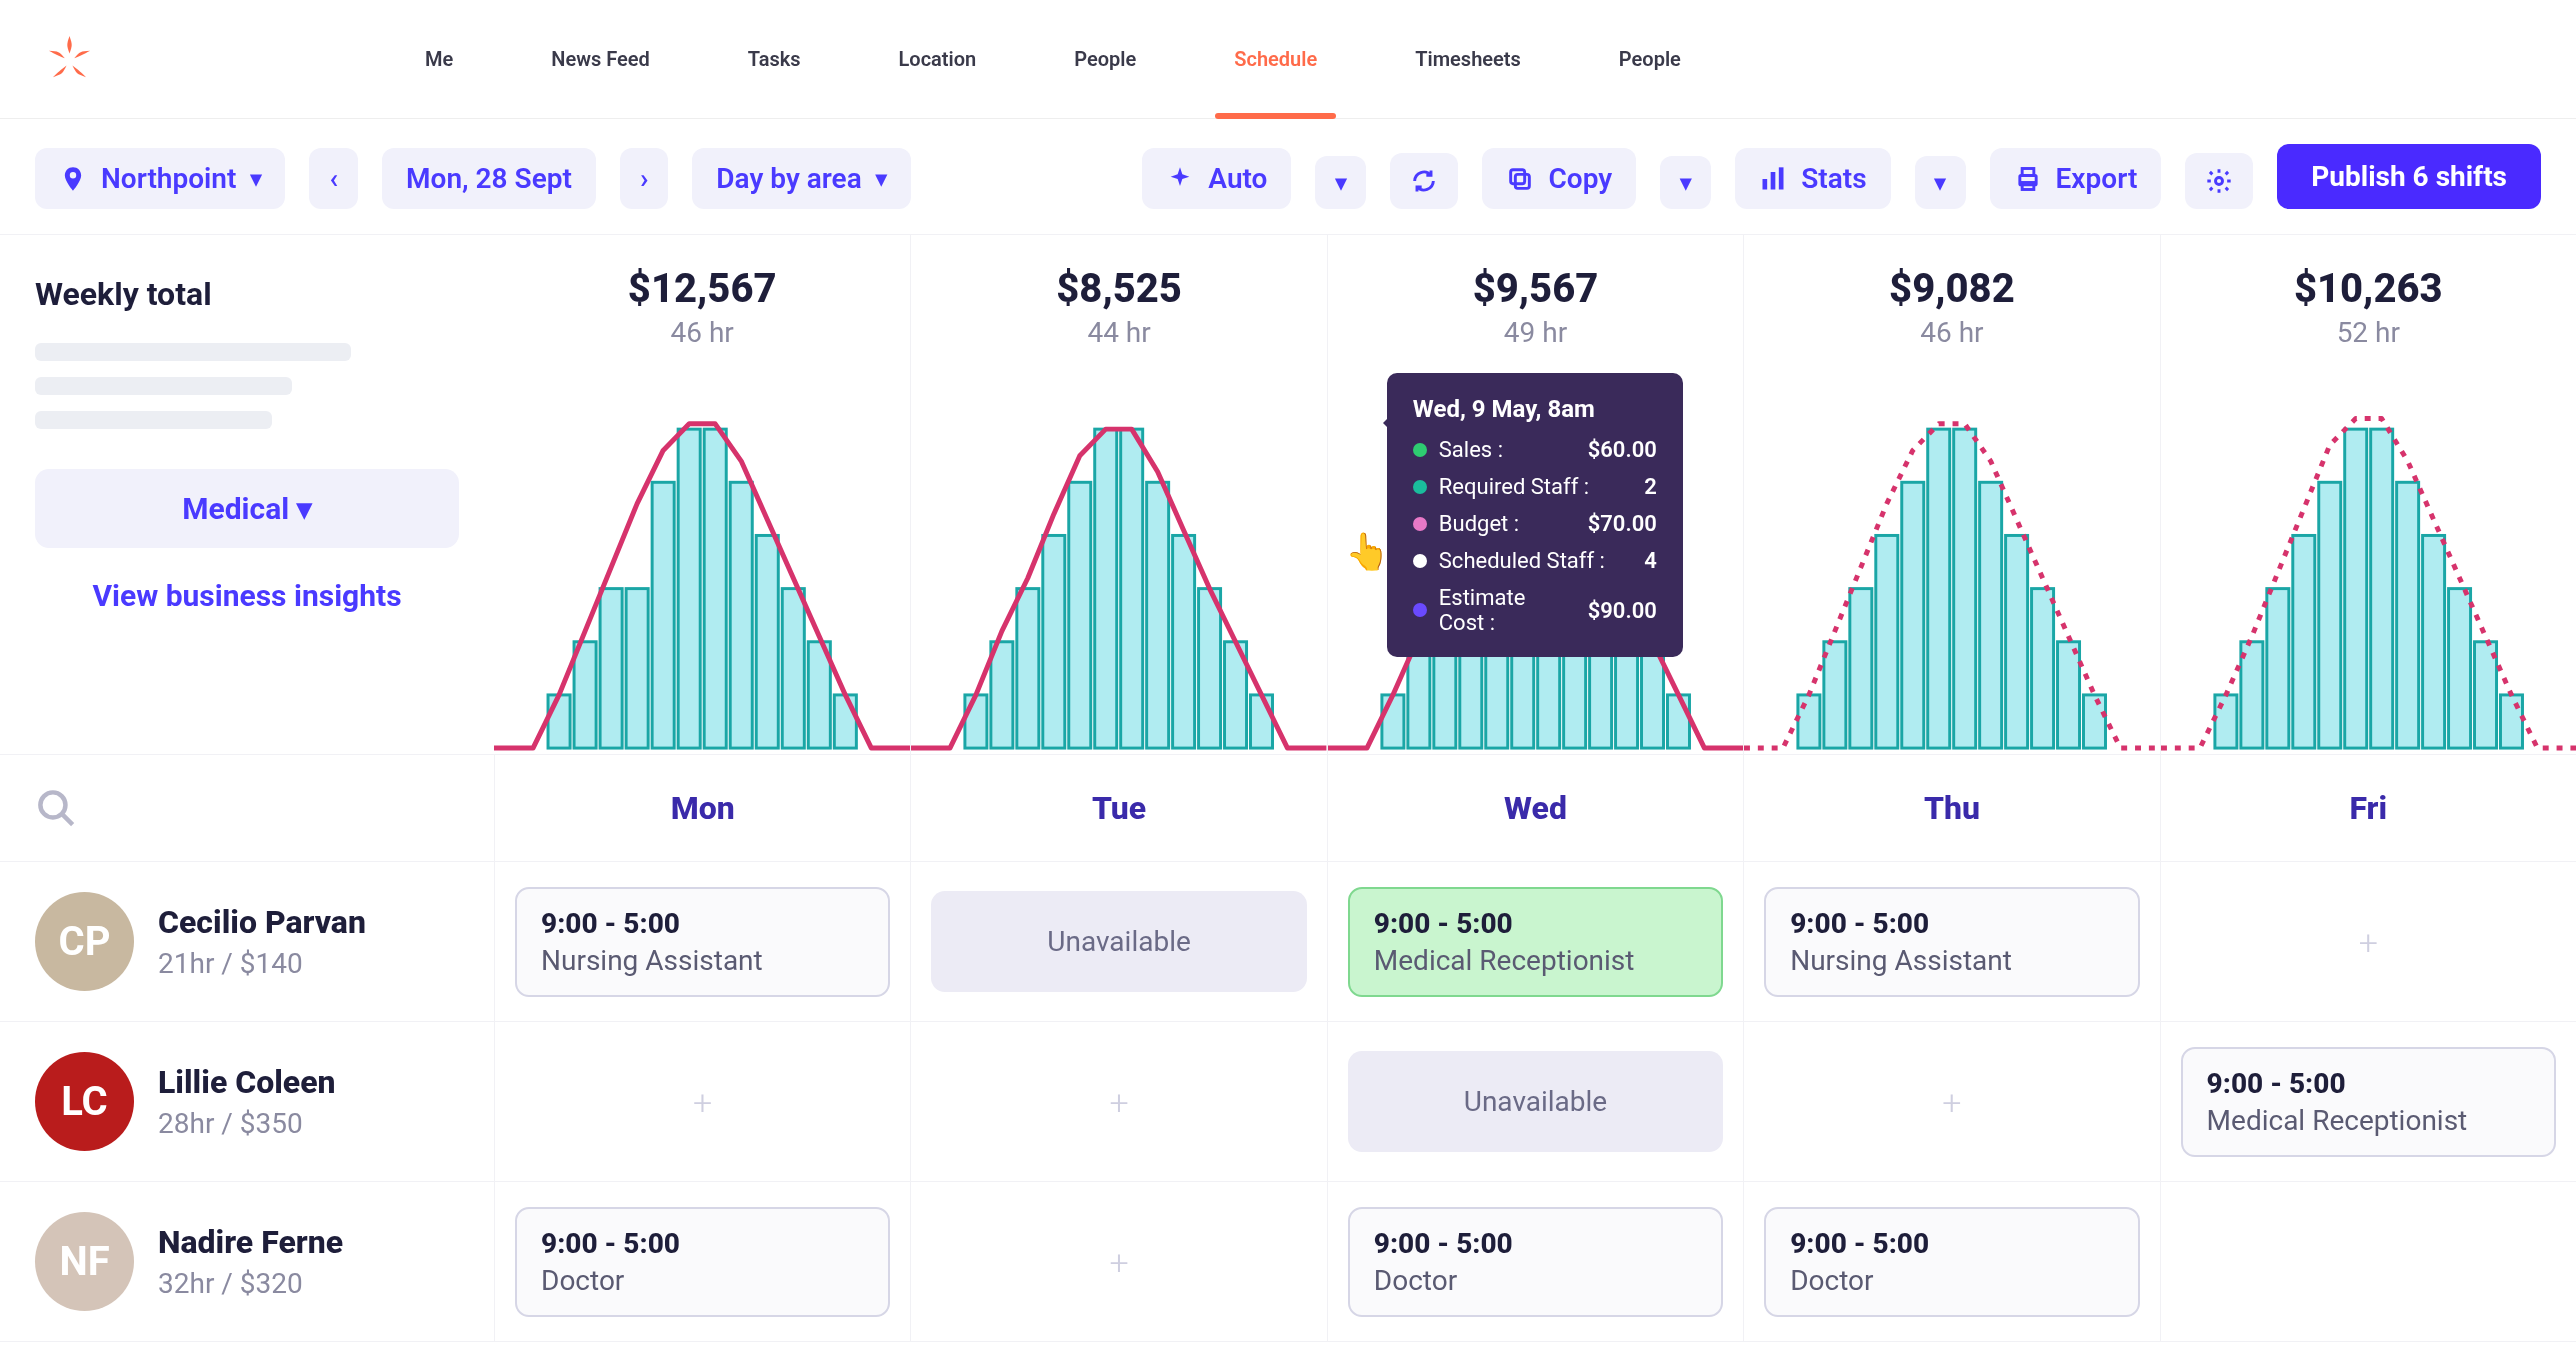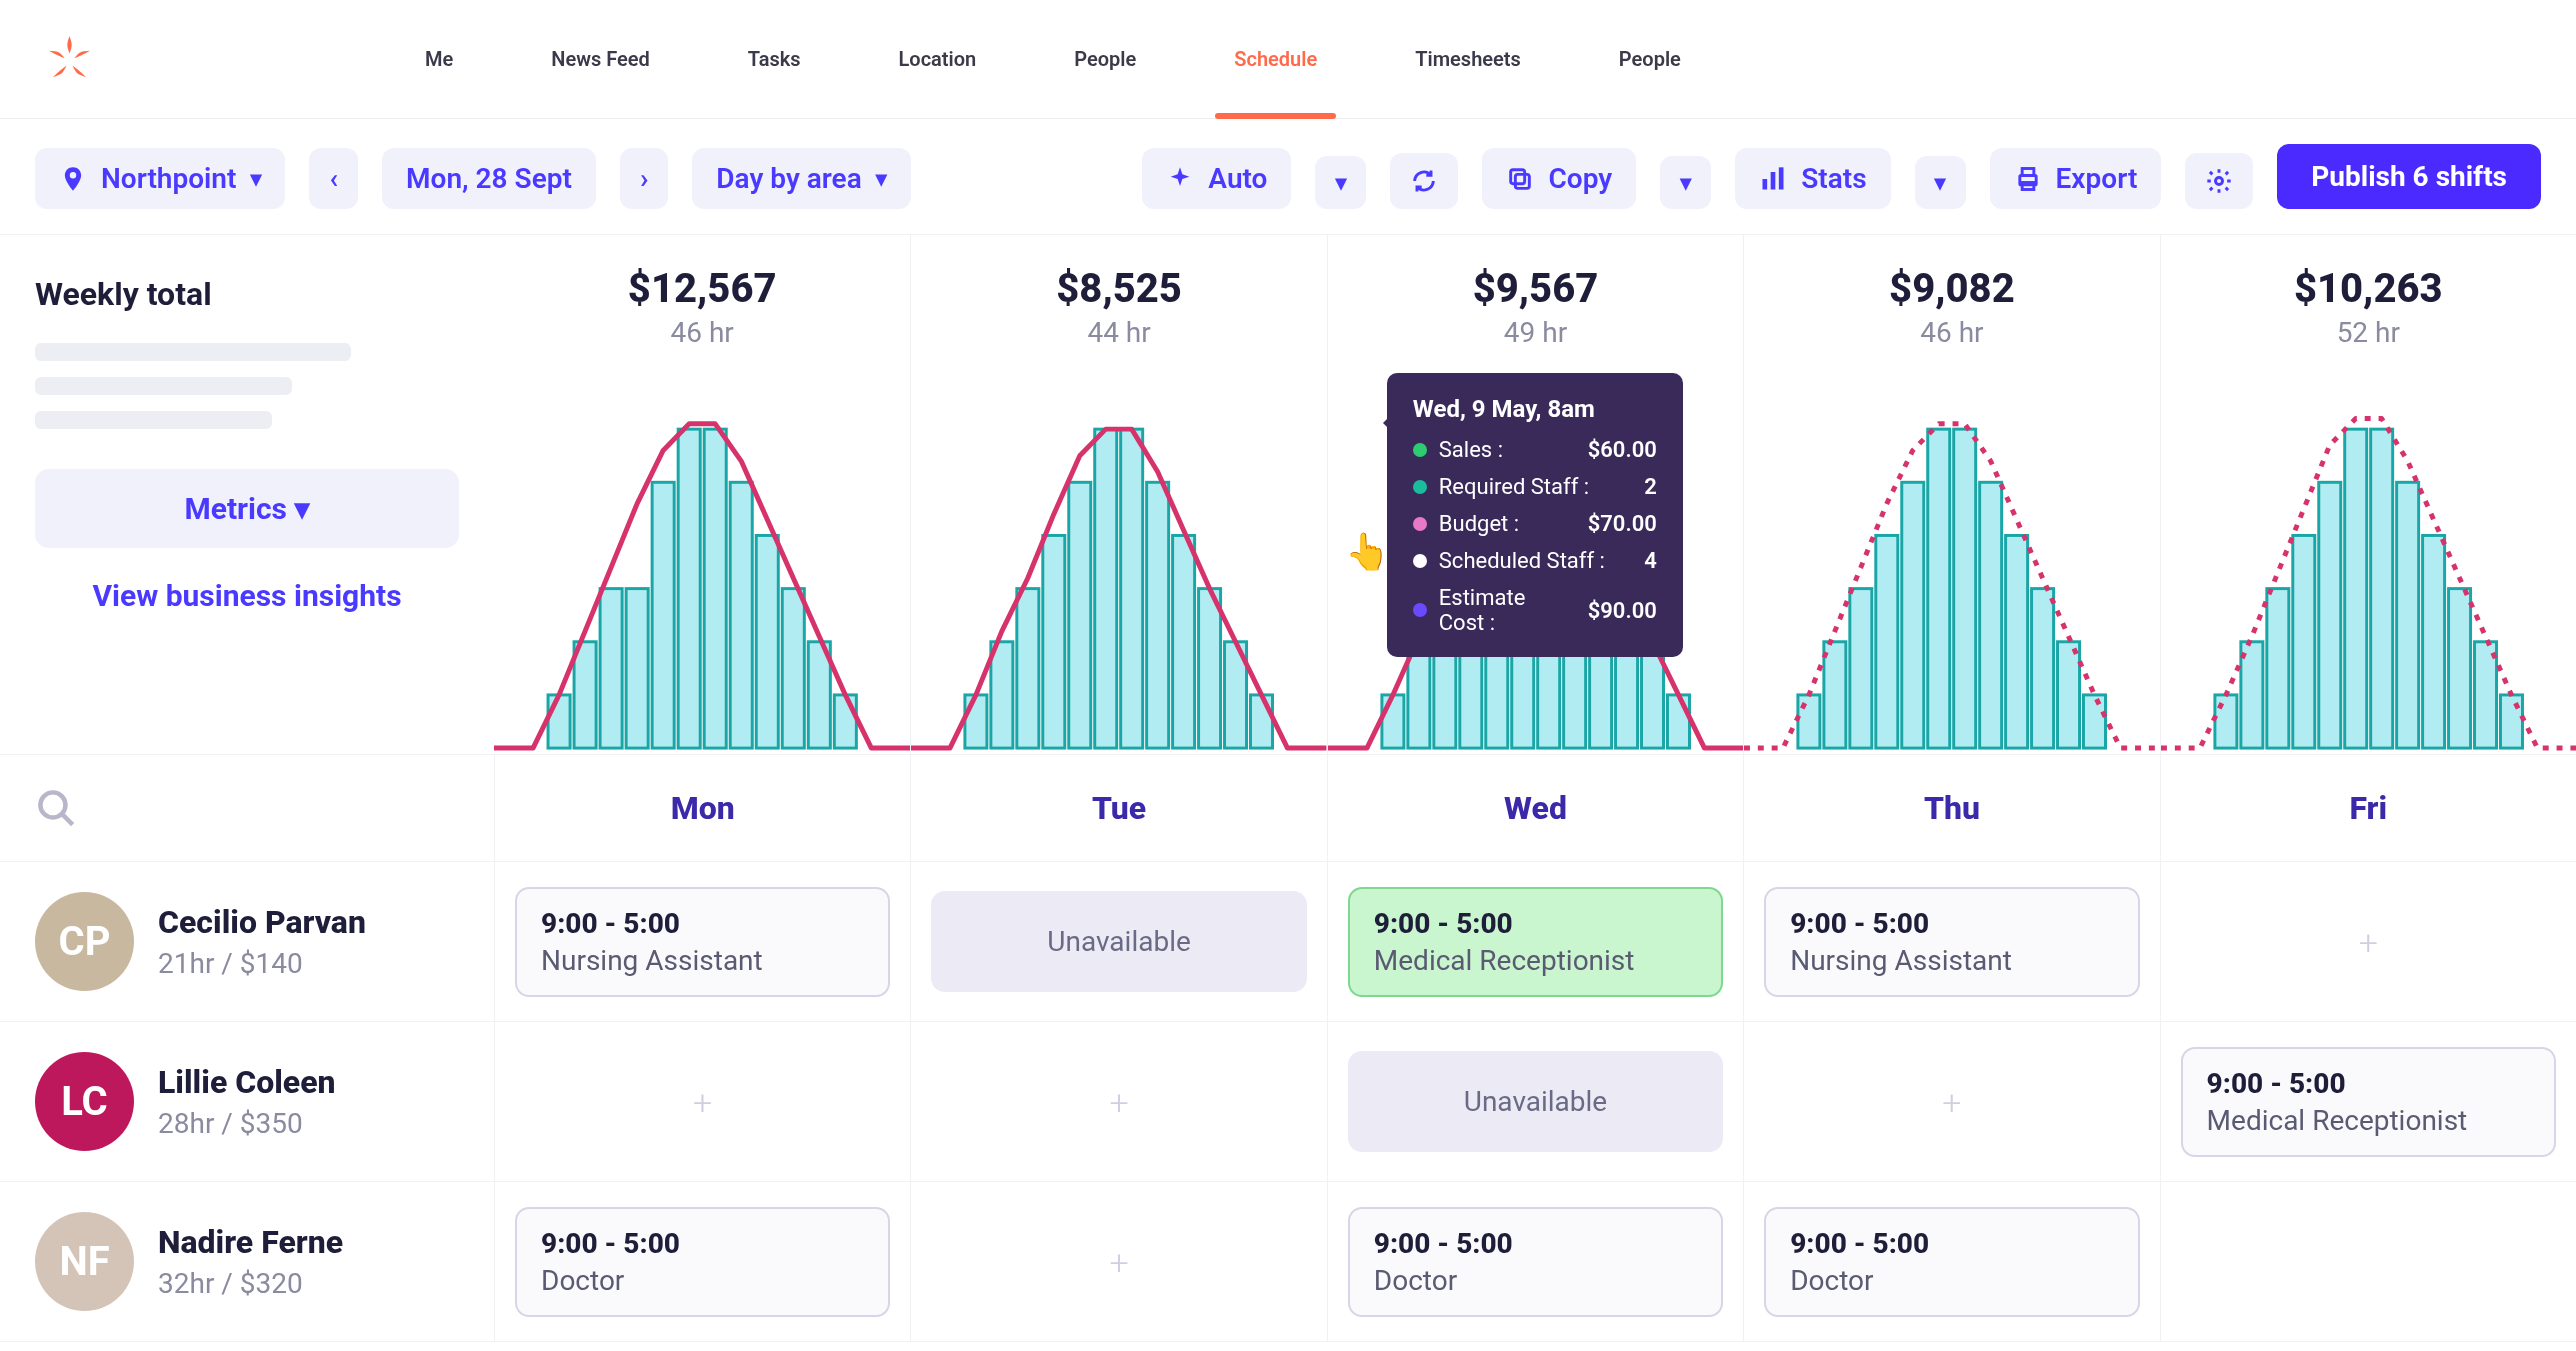--- a/index.html
+++ b/index.html
@@ -179,21 +179,21 @@
   </div>
 </div>
 
 <div class="summary">
   <div class="summary-side">
     <div class="weekly-title">Weekly total</div>
     <div class="skel s1"></div>
     <div class="skel s2"></div>
     <div class="skel s3"></div>
     <div class="side-pill">
-      <span>Metrics</span>
+      <span>Medical</span>
       <span> ▾</span>
     </div>
     <div class="side-link">
       <span>View business insights</span>
     </div>
   </div>
   <div class="chart-cells" id="chart-cells">
       <div class="chart-cell">
     <div class="cell-top">
       <div class="cell-amt">$12,567</div>
@@ -374,21 +374,21 @@
         <div class="shift-time">9:00 - 5:00</div>
         <div class="shift-role">Nursing Assistant</div>
       </div>
       </div>
       <div class="slot">
         <div class="addslot">+</div>
       </div>
   </div>
     <div class="staffrow">
     <div class="staffcell">
-      <div class="avatar" style="background:#be185d">LC</div>
+      <div class="avatar" style="background:#b91c1c">LC</div>
       <div>
         <div class="staffname">Lillie Coleen</div>
         <div class="staffmeta">28hr / $350</div>
       </div>
     </div>
     <div class="slot">
         <div class="addslot">+</div>
       </div>
       <div class="slot">
         <div class="addslot">+</div>

